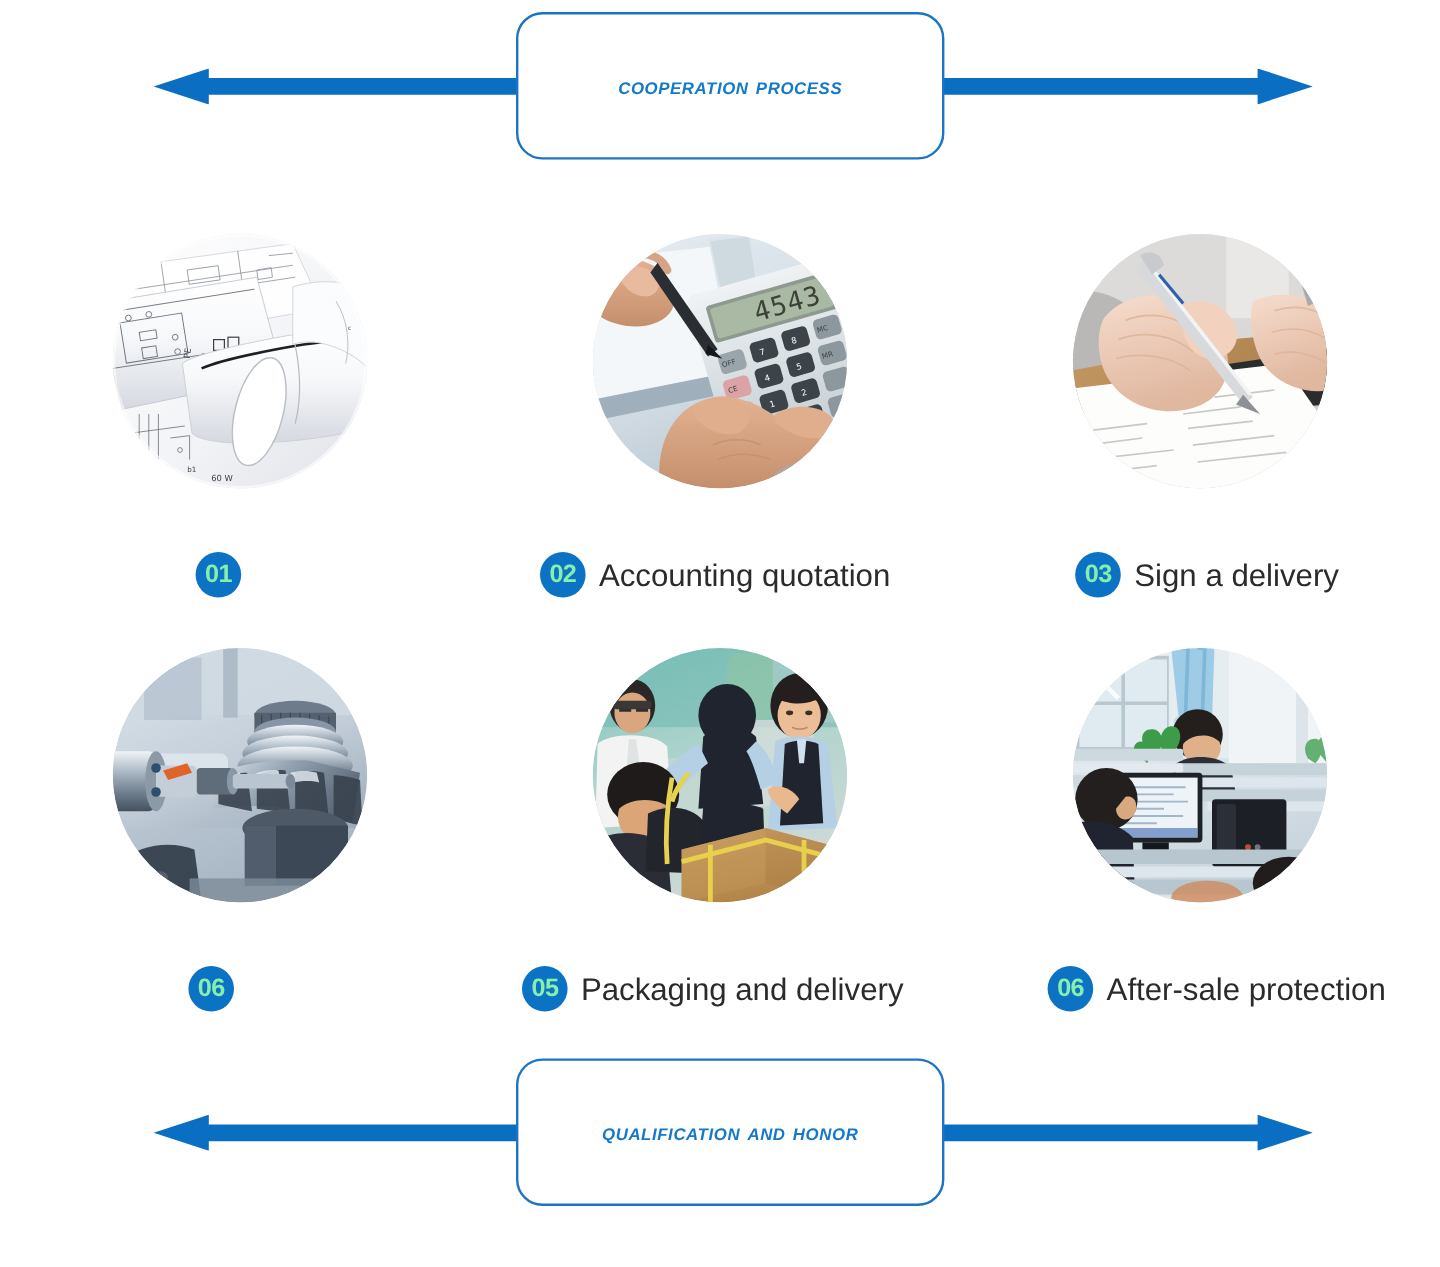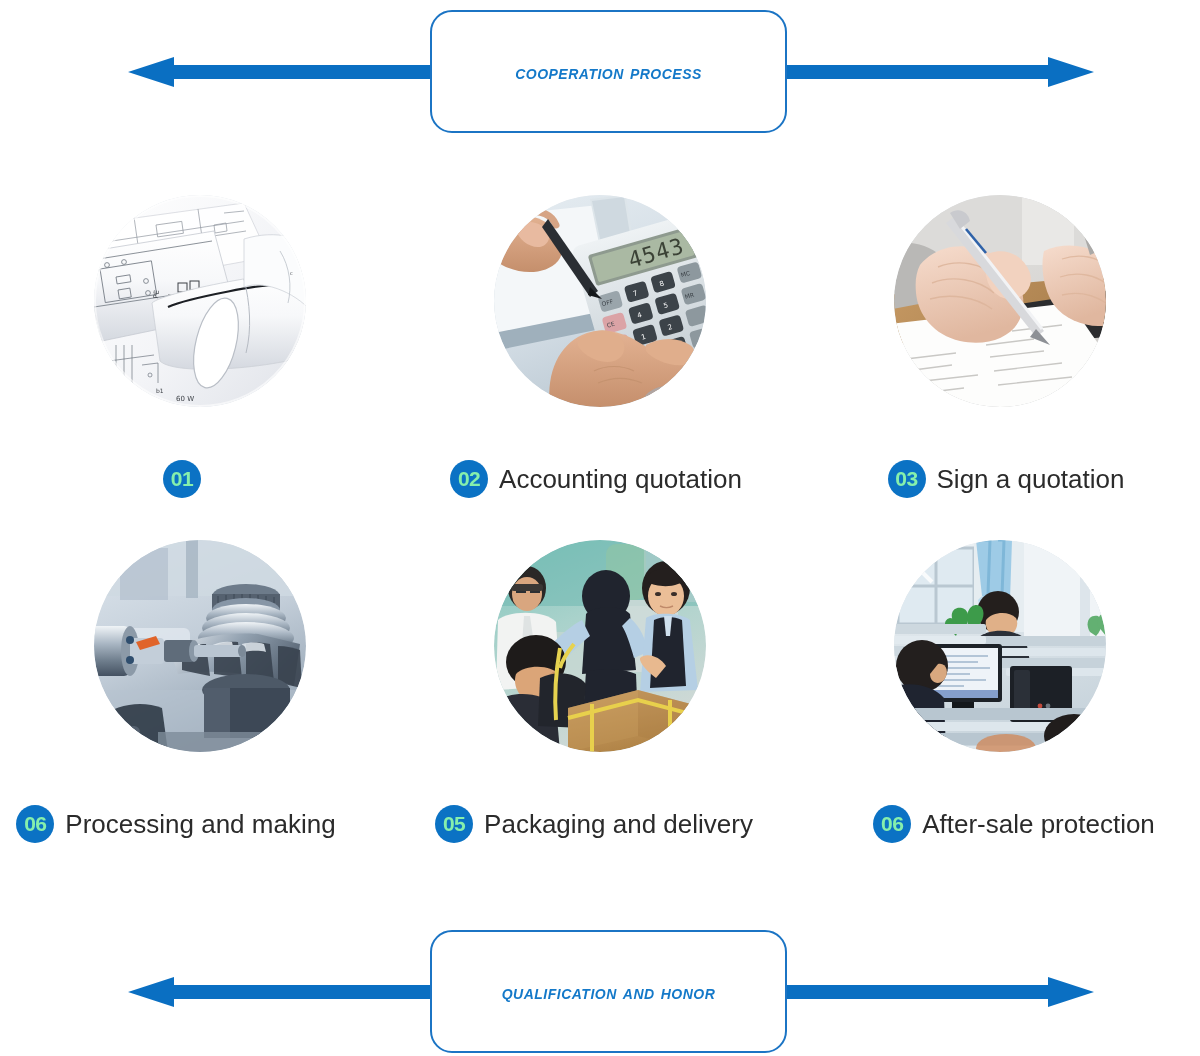--- a/index.html
+++ b/index.html
@@ -18,21 +18,21 @@
   }
 
   
   .banner {
     position: absolute;
     left: 0;
     width: 1200px;
     height: 124px;
   }
   .banner-top    { top: 10px; }
-  .banner-bottom { top: 930px; }
+  .banner-bottom { top: 882px; }
 
   .banner-arrow {
     position: absolute;
     left: 128px;
     top: 47px;
     width: 966px;
     height: 30px;
     display: block;
   }
 
@@ -417,21 +417,21 @@
                 <path d="M166,82 C184,76 202,80 214,90"></path>
                 <path d="M168,100 C184,96 200,100 212,108"></path>
               </g>
               <path d="M190,40 C206,34 214,40 214,52 L196,60 Z" fill="#aaa9a7"></path>
             </g>
           </g>
         </svg>
       </div>
       <div class="step-caption">
         <span class="step-badge">03</span>
-        <span class="step-label">Sign a quotation</span>
+        <span class="step-label">Sign a delivery</span>
       </div>
     </div>
   </div>
 
   <div class="step-row step-row-2">
 
     <div class="step">
       <div class="step-photo">
         <svg viewBox="0 0 212 212">
           <defs>
@@ -515,21 +515,20 @@
             </g>
 
             <path d="M6,178 C22,164 48,160 68,168 L74,212 L0,212 Z" fill="#2f3a46" opacity="0.9"></path>
             <rect x="18" y="186" width="28" height="14" rx="6" fill="#55616f"></rect>
             <rect x="64" y="192" width="148" height="20" fill="#7e8c9a" opacity="0.8"></rect>
           </g>
         </svg>
       </div>
       <div class="step-caption">
         <span class="step-badge">06</span>
-        <span class="step-label">Processing and making</span>
       </div>
     </div>
 
     <div class="step">
       <div class="step-photo">
         <svg viewBox="0 0 212 212">
           <defs>
             <clipPath id="c5">
                 <circle cx="106" cy="106" r="106"></circle>
               </clipPath>

